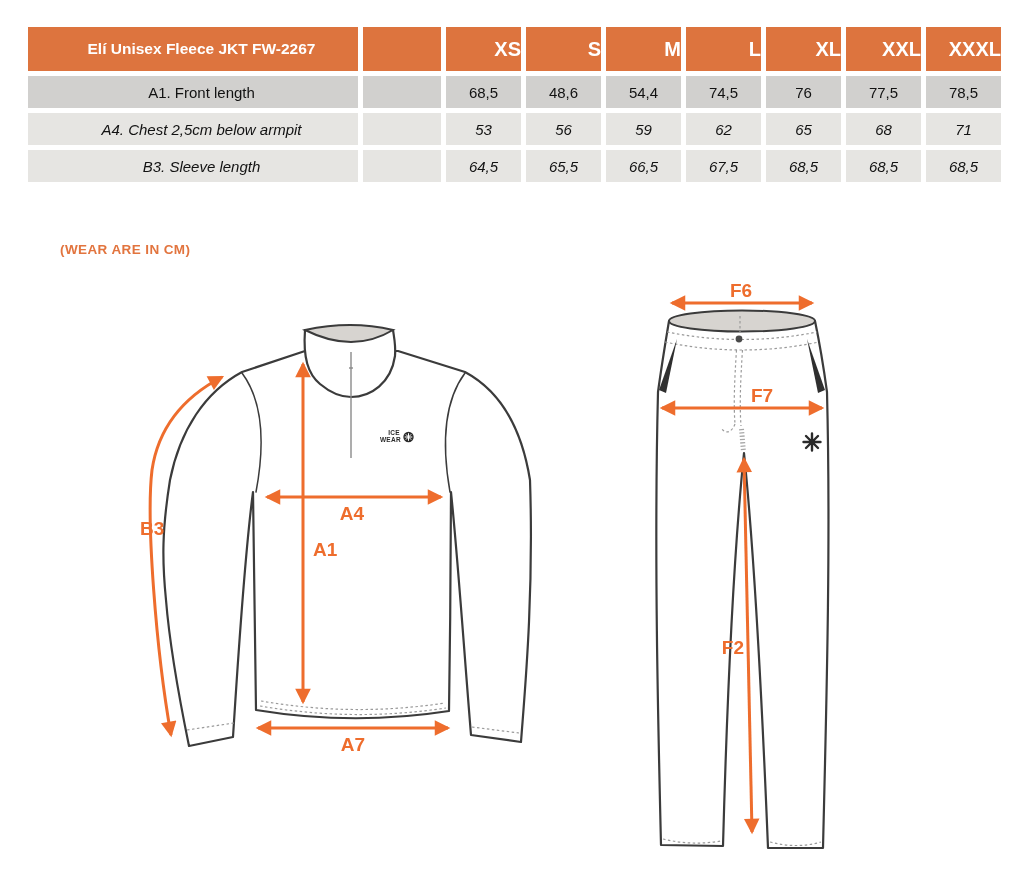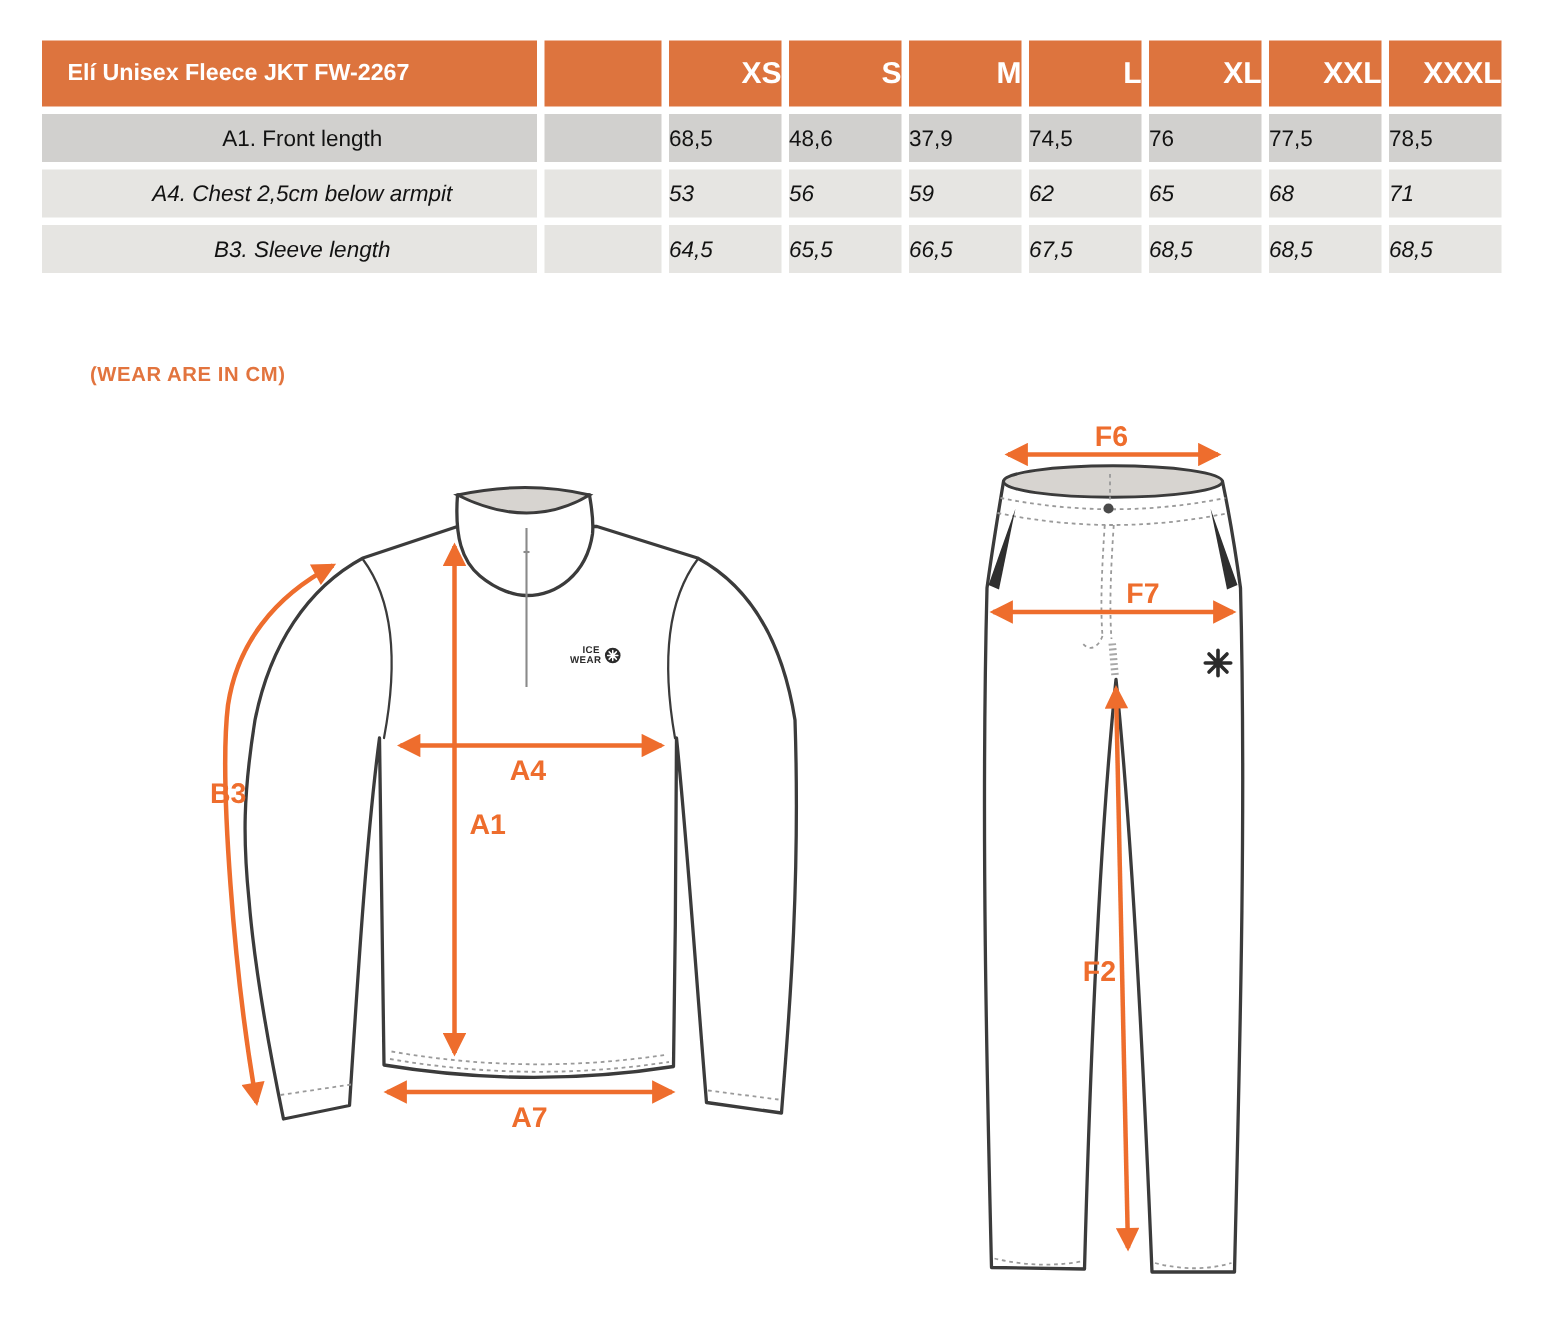--- a/index.html
+++ b/index.html
@@ -10,23 +10,23 @@
   
   table.size-table{
     position:absolute;left:23px;top:22px;
     border-collapse:separate;border-spacing:5px;table-layout:fixed;
   }
   .size-table th,.size-table td{padding:0;vertical-align:middle;}
   .size-table thead th{
     background:#dd743e;color:#ffffff;font-weight:bold;font-size:20px;height:44px;
     text-align:right;
   }
-  .size-table thead th.title-cell{text-align:left;padding-left:17px;font-size:15.5px;}
+  .size-table thead th.title-cell{text-align:center;padding-left:17px;font-size:15.5px;}
   .size-table tbody td{
-    height:32px;font-size:15px;color:#121212;
+    height:32px;font-size:15px;color:#121212;text-align:center;
   }
   .size-table tbody tr.dark td{background:#d1d0ce;}
   .size-table tbody tr.light td{background:#e6e5e2;font-style:italic;}
   .size-table tbody td.label-cell{text-align:center;padding-left:17px;}
   col.c-label{width:330px;} col.c-spacer{width:78px;} col.c-size{width:75px;}
   
   .cm-note{
     position:absolute;left:60px;top:242px;color:#e2743e;font-size:13.5px;
     font-weight:bold;letter-spacing:.4px;
   }
@@ -71,21 +71,21 @@
       <th>XXL</th>
       <th>XXXL</th>
     </tr>
   </thead>
   <tbody>
     <tr class="dark">
       <td class="label-cell">A1. Front length</td>
       <td></td>
       <td>68,5</td>
       <td>48,6</td>
-      <td>37,9</td>
+      <td>54,4</td>
       <td>74,5</td>
       <td>76</td>
       <td>77,5</td>
       <td>78,5</td>
     </tr>
     <tr class="light">
       <td class="label-cell">A4. Chest 2,5cm below armpit</td>
       <td></td>
       <td>53</td>
       <td>56</td>

